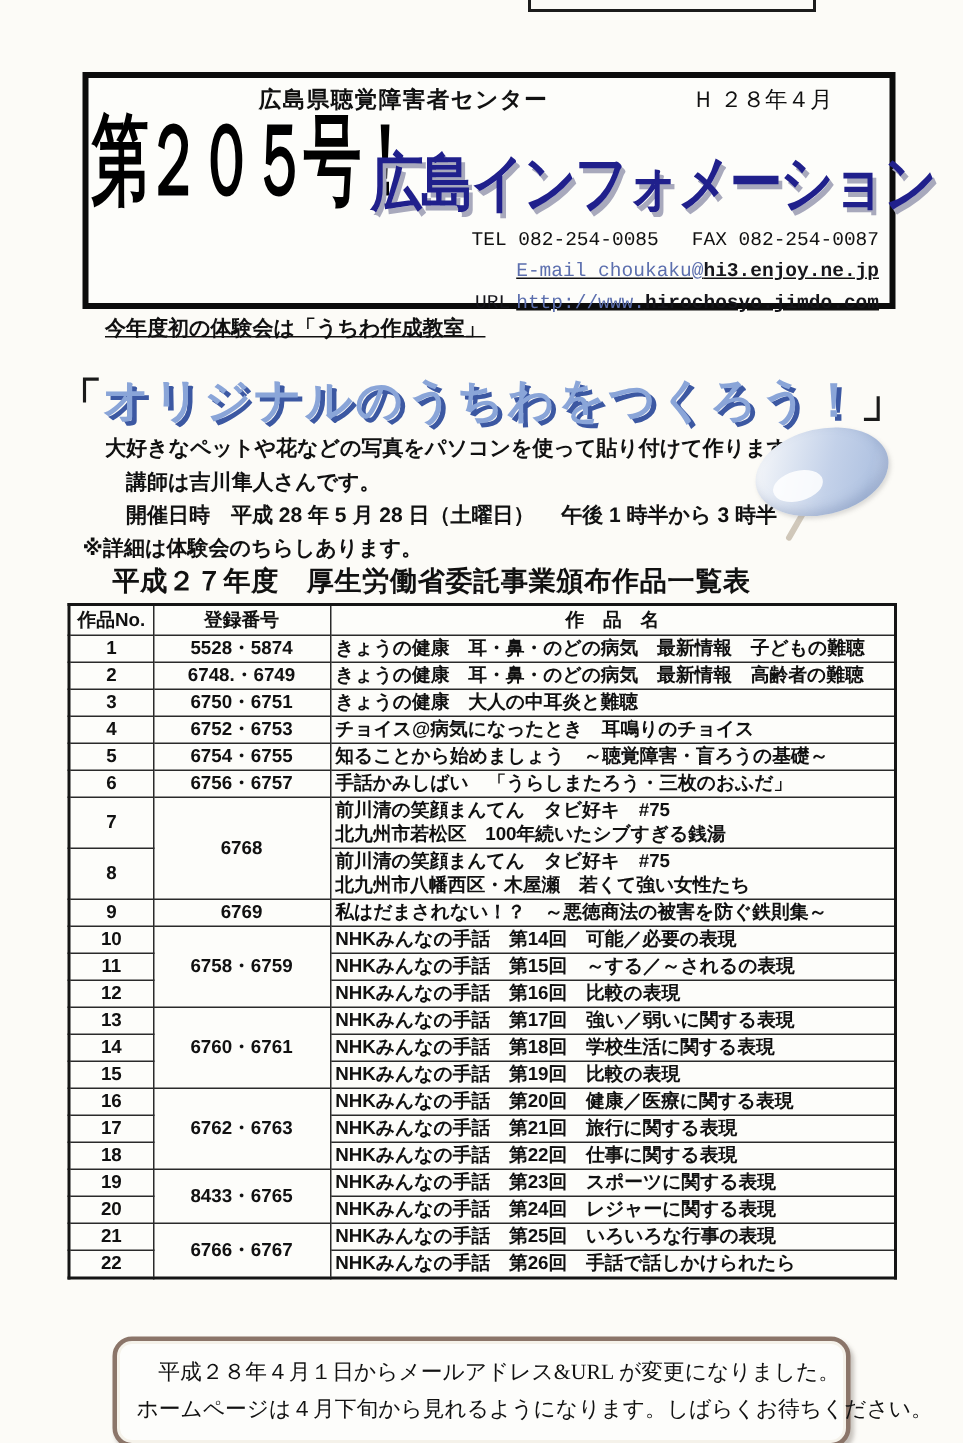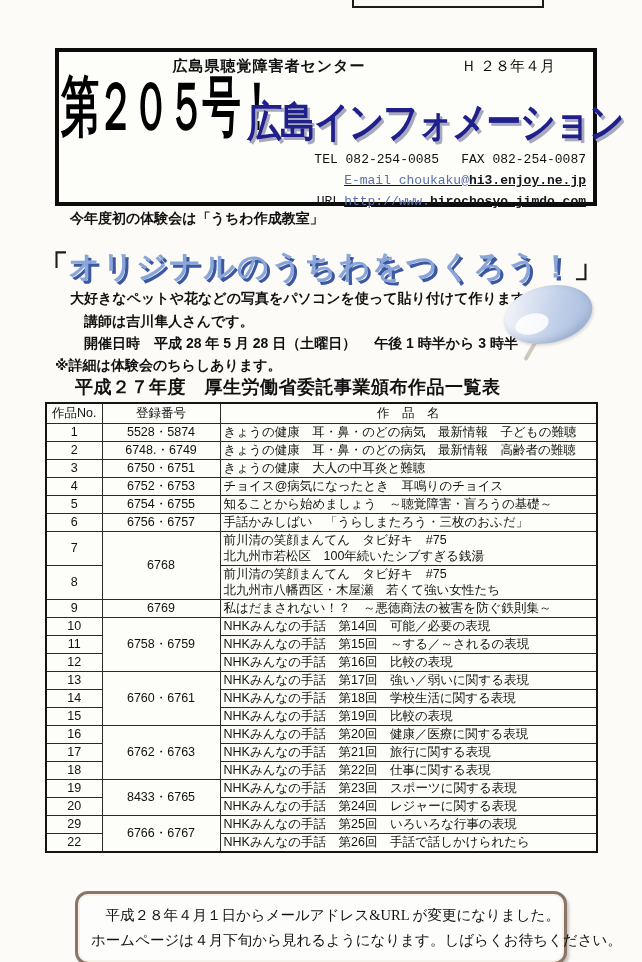--- a/index.html
+++ b/index.html
@@ -44,21 +44,21 @@
     font-family:"Liberation Mono","DejaVu Sans Mono",monospace;
     font-size:13px; line-height:21px; white-space:nowrap;
   }
   .contact .gap { display:inline-block; width:22px; }
   .link { text-decoration:underline; cursor:pointer; }
   .link .blue { color:#5c6fae; }
   .link .dark { color:#15151a; font-weight:bold; }
   .url-label { color:#15151a; margin-right:4px; }
   
   .txt { position:absolute; font-size:14px; font-weight:bold; white-space:nowrap; }
-  .intro { left:70px; top:210px; }
+  .intro { left:70px; top:210px;text-decoration:underline; }
   .wordart {
     position:absolute; left:0; top:234px; width:642px; text-align:center;
     font-size:31px; font-weight:bold; white-space:nowrap;margin-top:12px;
   }
   .wa-bracket { color:#1a1a1a; }
   .wa-text { color:#8aa5d8; text-shadow:3px 3px 0 #3c58a2; letter-spacing:2px; }
   .p1 { left:70px; top:290px; }
   .p2 { left:84px; top:313px; }
   .p3 { left:84px; top:335px; }
   .p4 { left:55px; top:357px; }
@@ -79,21 +79,21 @@
     position:absolute; left:38px; top:43px; width:4px; height:36px;
     background:linear-gradient(#d5cec2,#cfc6b8); transform:rotate(30deg);
     transform-origin:top center; border-radius:2px;
   }
   
   .works-table {
     position:absolute; left:45px; top:402px; width:553px;
     border-collapse:collapse; table-layout:fixed; background:#fdfdfa;
   }
   .works-table th, .works-table td {
-    border:1px solid #2a2a2a; font-size:12.5px; font-weight:normal;
+    border:1px solid #2a2a2a; font-size:12.5px; font-weight:bold;
     padding:0 3px; line-height:16.4px; overflow:hidden;
   }
   .works-table { border:2px solid #151515; }
   .works-table th { height:19px; text-align:center; font-size:12.5px; }
   .col-no { width:56px; }
   .col-reg { width:118px; }
   .works-table td.no  { text-align:center; height:17px; }
   .works-table td.reg { text-align:center; }
   .works-table td.name { text-align:left; white-space:pre-line; }
   
@@ -252,21 +252,21 @@
         <tr>
           <td class="no">19</td>
           <td class="reg" rowspan="2">8433・6765</td>
           <td class="name">NHKみんなの手話　第23回　スポーツに関する表現</td>
         </tr>
         <tr>
           <td class="no">20</td>
           <td class="name">NHKみんなの手話　第24回　レジャーに関する表現</td>
         </tr>
         <tr>
-          <td class="no">29</td>
+          <td class="no">21</td>
           <td class="reg" rowspan="2">6766・6767</td>
           <td class="name">NHKみんなの手話　第25回　いろいろな行事の表現</td>
         </tr>
         <tr>
           <td class="no">22</td>
           <td class="name">NHKみんなの手話　第26回　手話で話しかけられたら</td>
         </tr>
       </tbody>
   </table>
 

